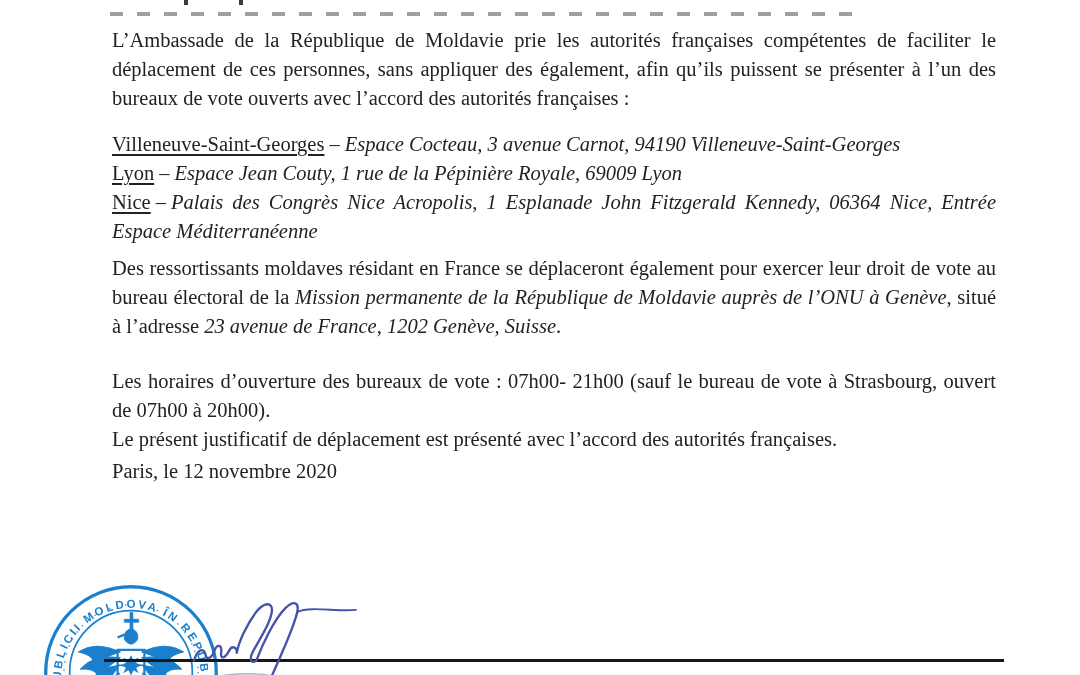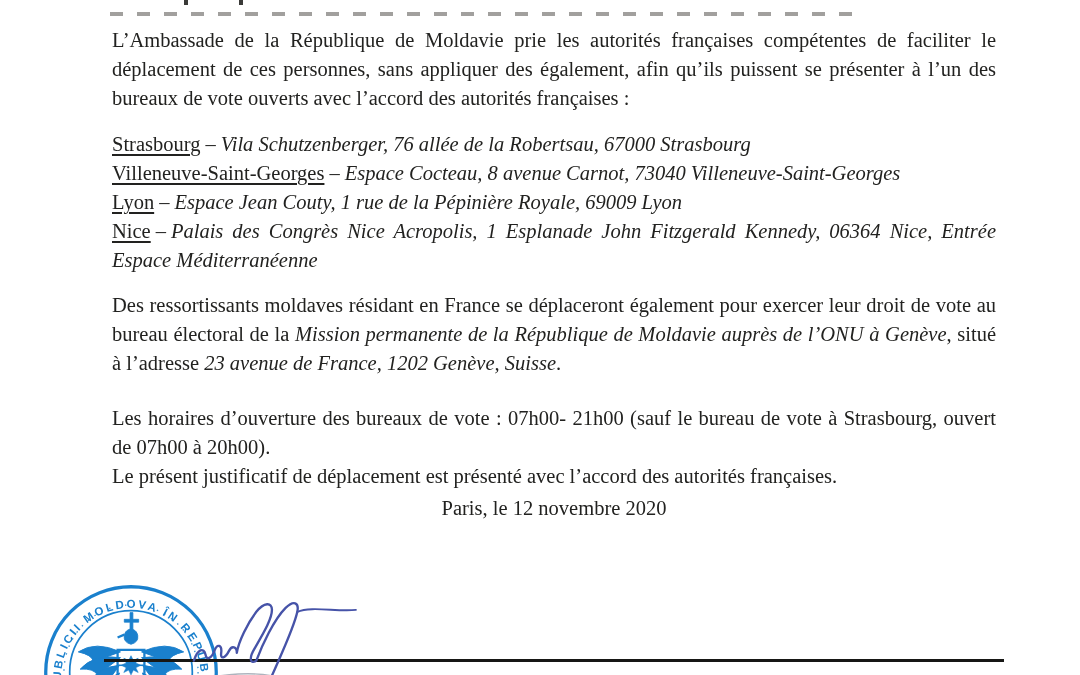--- a/index.html
+++ b/index.html
@@ -12,24 +12,24 @@
     position:absolute;left:112px;top:26px;width:884px;
     font-size:20.5px;line-height:29px;text-align:justify;
   }
   .para{margin:0;padding:0}
   .list{margin-top:17px}
   .bureau{margin:0}
   .bureau .city{text-decoration:underline;text-underline-offset:3px;text-decoration-thickness:1.5px}
   .bureau .sep{padding:0 5px}
   .bureau .addr{font-style:italic}
   .it{font-style:italic}
-  .p-res{margin-top:16px}
+  .p-res{margin-top:8px}
   .p-hours{margin-top:26px}
   .p-just{margin-top:0}
-  .dateline{margin-top:3px;text-align:center}
+  .dateline{margin-top:3px;text-align:left}
   .topclip{
     position:absolute;left:110px;top:12px;width:752px;height:4px;z-index:1;
     background:repeating-linear-gradient(90deg,#55524e 0 13px,transparent 13px 27px);
     opacity:.55;
   }
   .speck{position:absolute;top:0;width:4px;height:5px;background:#3a3a38}
   .speck.a{left:184px}
   .speck.b{left:239px}
   .sigline{position:absolute;left:104px;top:659px;width:900px;height:2.5px;background:#171715;z-index:2}
   .stamp{position:absolute;left:40px;top:581px;z-index:1}
@@ -41,24 +41,21 @@
 <div class="topclip"></div>
 <div class="speck a"></div>
 <div class="speck b"></div>
 
 <div class="doc">
 
   <p class="para">L’Ambassade de la République de Moldavie prie les autorités françaises compétentes de faciliter le déplacement de ces personnes, sans appliquer des également, afin qu’ils puissent se présenter à l’un des bureaux de vote ouverts avec l’accord des autorités françaises :</p>
 
   <div class="list">
     <div class="bureau">
-      <span class="city">Strasbourg</span><span class="sep">–</span><span class="addr">Vila Schutzenberger, 76 allée de la Robertsau, 67000 Strasbourg</span>
-    </div>
-    <div class="bureau">
-      <span class="city">Villeneuve-Saint-Georges</span><span class="sep">–</span><span class="addr">Espace Cocteau, 8 avenue Carnot, 73040 Villeneuve-Saint-Georges</span>
+      <span class="city">Villeneuve-Saint-Georges</span><span class="sep">–</span><span class="addr">Espace Cocteau, 3 avenue Carnot, 94190 Villeneuve-Saint-Georges</span>
     </div>
     <div class="bureau">
       <span class="city">Lyon</span><span class="sep">–</span><span class="addr">Espace Jean Couty, 1 rue de la Pépinière Royale, 69009 Lyon</span>
     </div>
     <div class="bureau">
       <span class="city">Nice</span><span class="sep">–</span><span class="addr">Palais des Congrès Nice Acropolis, 1 Esplanade John Fitzgerald Kennedy, 06364 Nice, Entrée Espace Méditerranéenne</span>
     </div>
   </div>
 
   <p class="para p-res"><span>Des ressortissants moldaves résidant en France se déplaceront également pour exercer leur droit de vote au bureau électoral de la </span><span class="it">Mission permanente de la République de Moldavie auprès de l’ONU à Genève</span><span>, situé à l’adresse </span><span class="it">23 avenue de France, 1202 Genève, Suisse</span><span>.</span></p>

